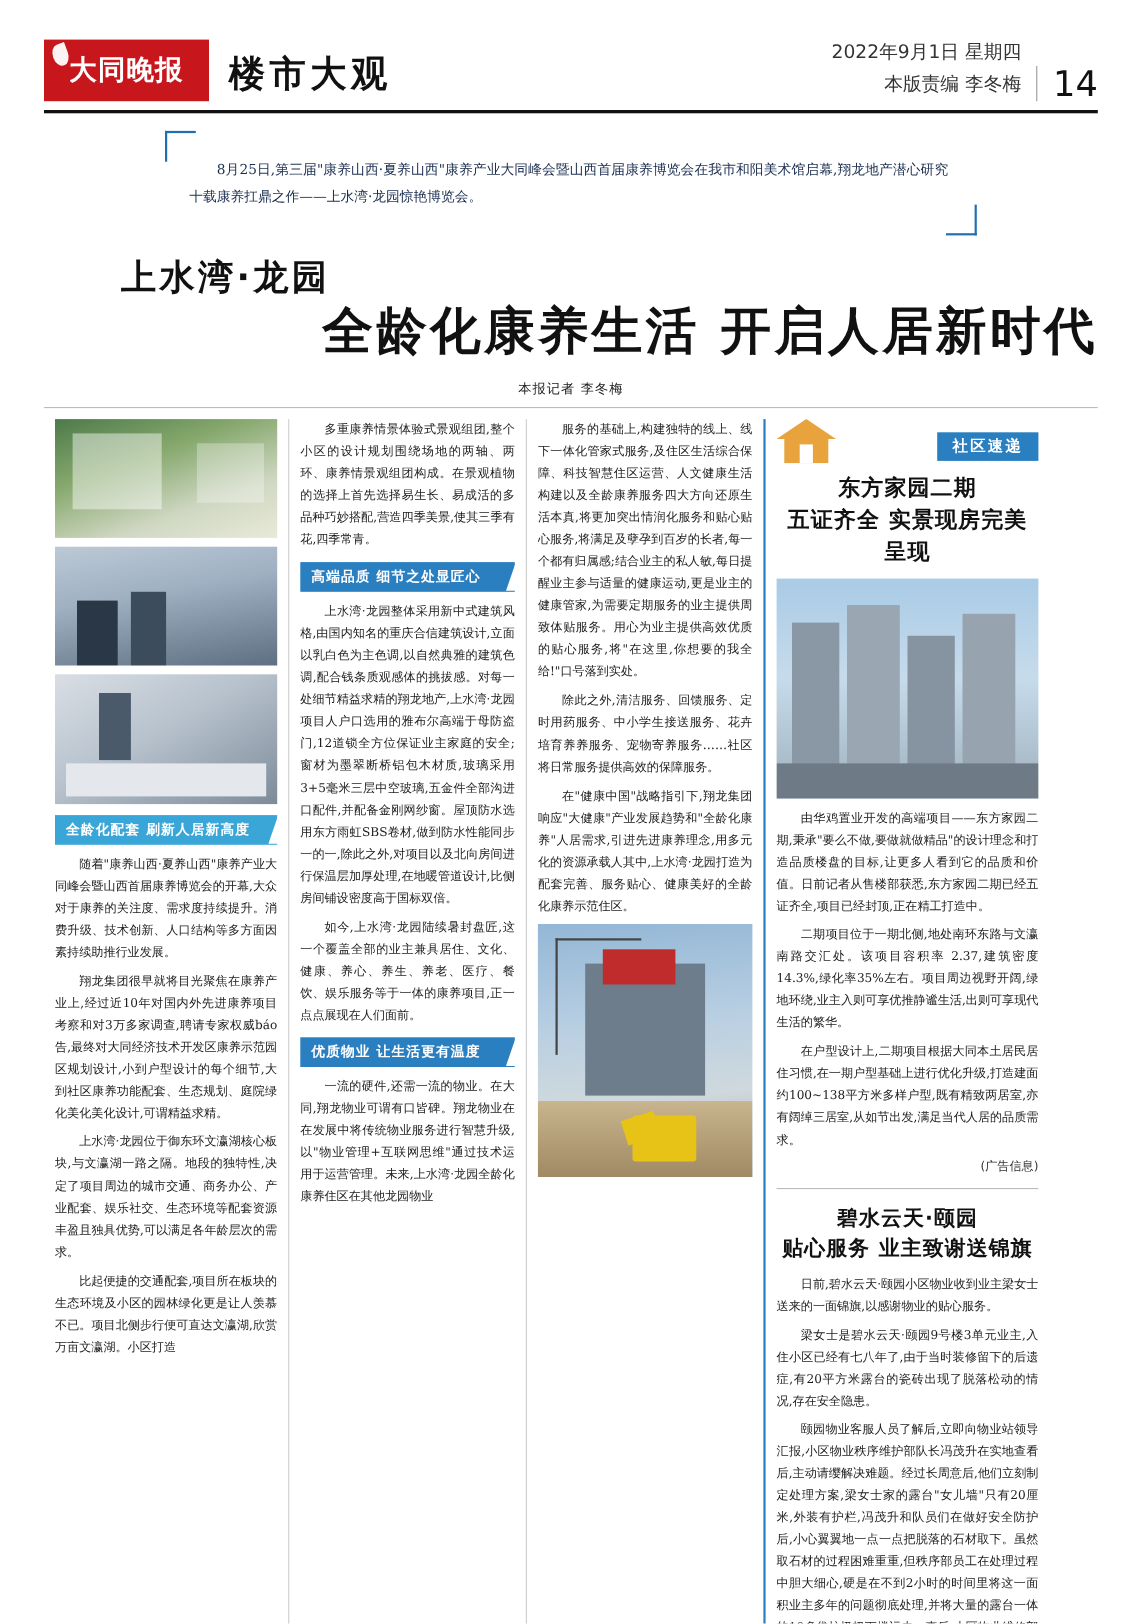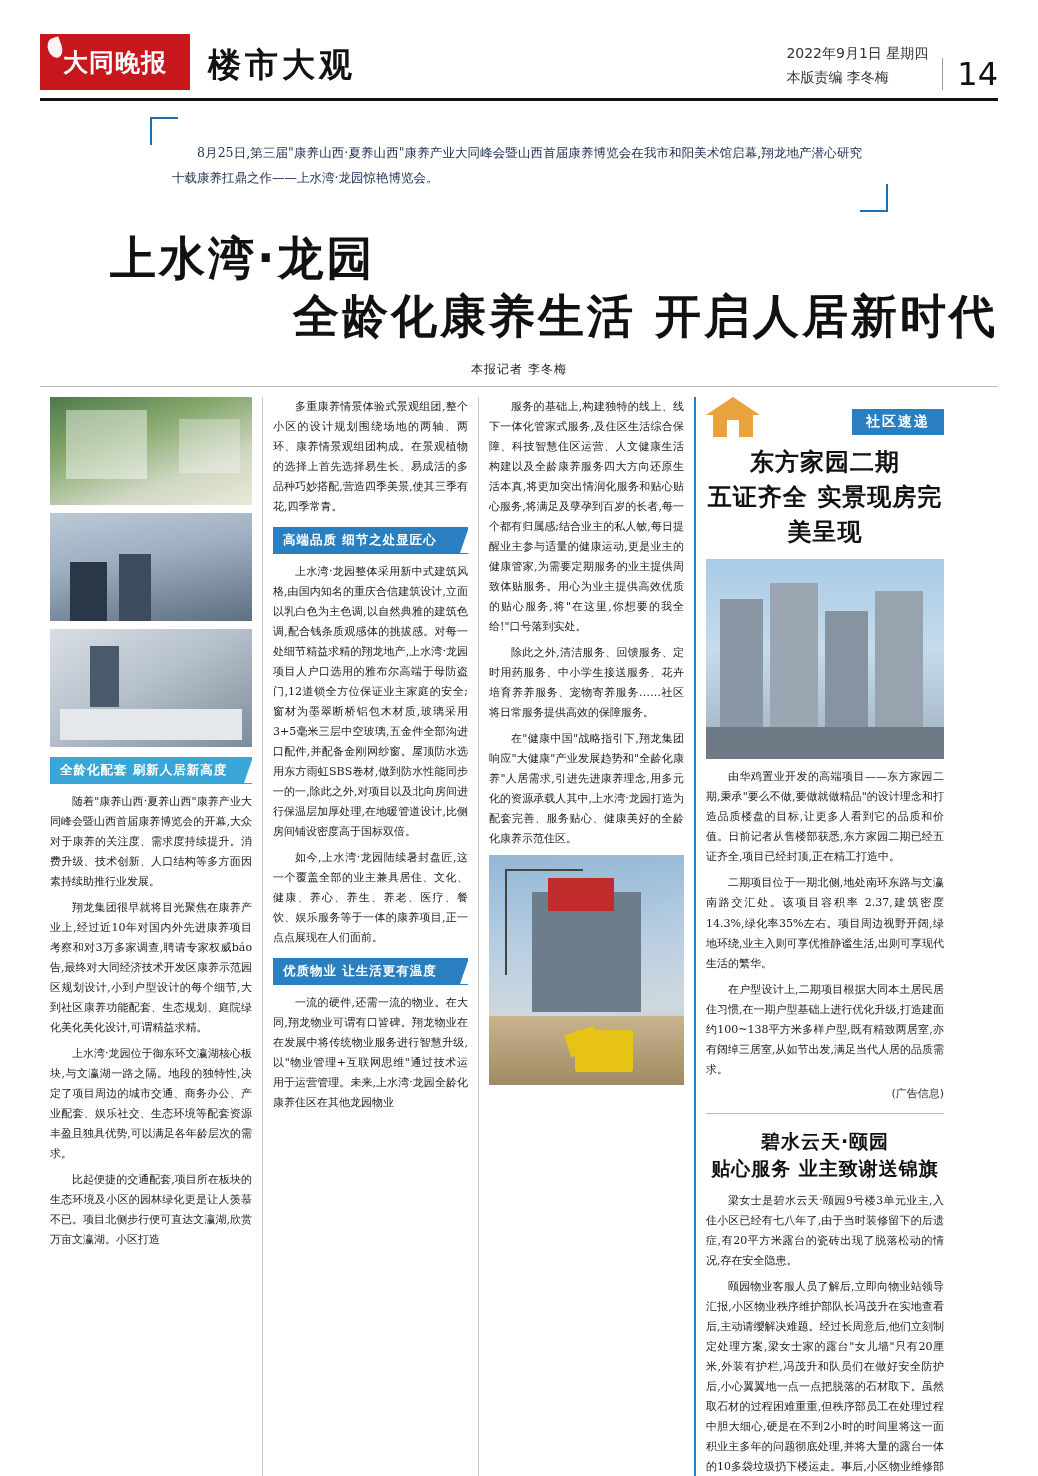--- a/index.html
+++ b/index.html
@@ -42,21 +42,21 @@
     transform:rotate(-20deg);
     opacity:.95;
   }
   .section-title {
     font-size:33px; font-weight:bold; letter-spacing:4px;
     margin-bottom:2px; color:#111;
   }
   .masthead-right {
     margin-left:auto; display:flex; align-items:flex-end; gap:14px;
   }
-  .mh-meta { font-size:14px; line-height:1.7; color:#333; }
+  .mh-meta { text-align:right; font-size:17px; line-height:1.7; color:#333; }
   .page-no {
     font-size:32px; font-weight:normal; color:#111;
     border-left:1px solid #999; padding-left:14px; line-height:1;
   }
 
   
   .lead-wrap {
     position:relative;
     margin:16px 110px 8px 110px;
     padding:10px 26px 10px 22px;
@@ -75,21 +75,21 @@
     font-size:12.5px; line-height:2.0; color:#1a2d4f;
     text-indent:2em; text-align:justify;
     font-family:"DejaVu Serif","Liberation Serif",serif;
   }
 
   
   .headline {
     text-align:center; margin:18px 0 6px 0;
   }
   .headline .h1 {
-    font-size:46px; font-weight:bold; letter-spacing:3px;
+    font-size:32px; font-weight:bold; letter-spacing:3px;
     color:#111; line-height:1.25;
     text-align:left; margin-left:70px;
   }
   .headline .h2 {
     font-size:46px; font-weight:bold; letter-spacing:3px;
     color:#111; line-height:1.25;
     text-align:right; margin-left:105px;
   }
   .byline {
     text-align:center; font-size:12px; color:#222;
@@ -173,21 +173,21 @@
   }
   .flag .house .body:after{
     content:""; position:absolute; left:14px; top:6px; width:12px; height:17px; background:#fff;
   }
   .flag .tag {
     background:#2a7fc1; color:#fff; font-size:14px; font-weight:bold;
     padding:4px 14px; letter-spacing:2px; margin-left:-10px; margin-bottom:2px;
   }
 
   .sub-head {
-    text-align:center; font-size:24px; font-weight:bold; line-height:1.45;
+    text-align:center; font-size:20px; font-weight:bold; line-height:1.45;
     margin:4px 0 10px 0; color:#111; letter-spacing:1px;
   }
   .sub-head2 {
     text-align:center; font-size:19px; font-weight:bold; line-height:1.45;
     margin:14px 0 8px 0; color:#111; letter-spacing:1px;
   }
   .rule { border-top:1px solid #bbb; margin:12px 0 10px 0; }
   .small-note { font-size:11px; color:#333; text-align:right; }
 </style>
 </head>
@@ -286,19 +286,20 @@
       <p class="bodytext">二期项目位于一期北侧,地处南环东路与文瀛南路交汇处。该项目容积率 2.37,建筑密度14.3%,绿化率35%左右。项目周边视野开阔,绿地环绕,业主入则可享优推静谧生活,出则可享现代生活的繁华。</p>
       <p class="bodytext">在户型设计上,二期项目根据大同本土居民居住习惯,在一期户型基础上进行优化升级,打造建面约100~138平方米多样户型,既有精致两居室,亦有阔绰三居室,从如节出发,满足当代人居的品质需求。</p>
       <div class="small-note">(广告信息)</div>
 
       <div class="rule"></div>
 
       <div class="sub-head2">
         <div>碧水云天·颐园</div>
         <div>贴心服务 业主致谢送锦旗</div>
       </div>
+      <p class="bodytext">日前,碧水云天·颐园小区物业收到业主梁女士送来的一面锦旗,以感谢物业的贴心服务。</p>
       <p class="bodytext">梁女士是碧水云天·颐园9号楼3单元业主,入住小区已经有七八年了,由于当时装修留下的后遗症,有20平方米露台的瓷砖出现了脱落松动的情况,存在安全隐患。</p>
       <p class="bodytext">颐园物业客服人员了解后,立即向物业站领导汇报,小区物业秩序维护部队长冯茂升在实地查看后,主动请缨解决难题。经过长周意后,他们立刻制定处理方案,梁女士家的露台"女儿墙"只有20厘米,外装有护栏,冯茂升和队员们在做好安全防护后,小心翼翼地一点一点把脱落的石材取下。虽然取石材的过程困难重重,但秩序部员工在处理过程中胆大细心,硬是在不到2小时的时间里将这一面积业主多年的问题彻底处理,并将大量的露台一体的10多袋垃圾扔下楼运走。事后,小区物业维修部员工又对脱落的石材掉落的场地进行了防水处理,恢复了美观健样。梁女士见到después一新的露台,连连称赞,小区物业管理中心是业主的贴心人、好管家,并制作了一面锦旗送到物业以表达自己的感谢之情。</p>
 
     </div>
   </div>
 
 </div>
 
 </body></html>

